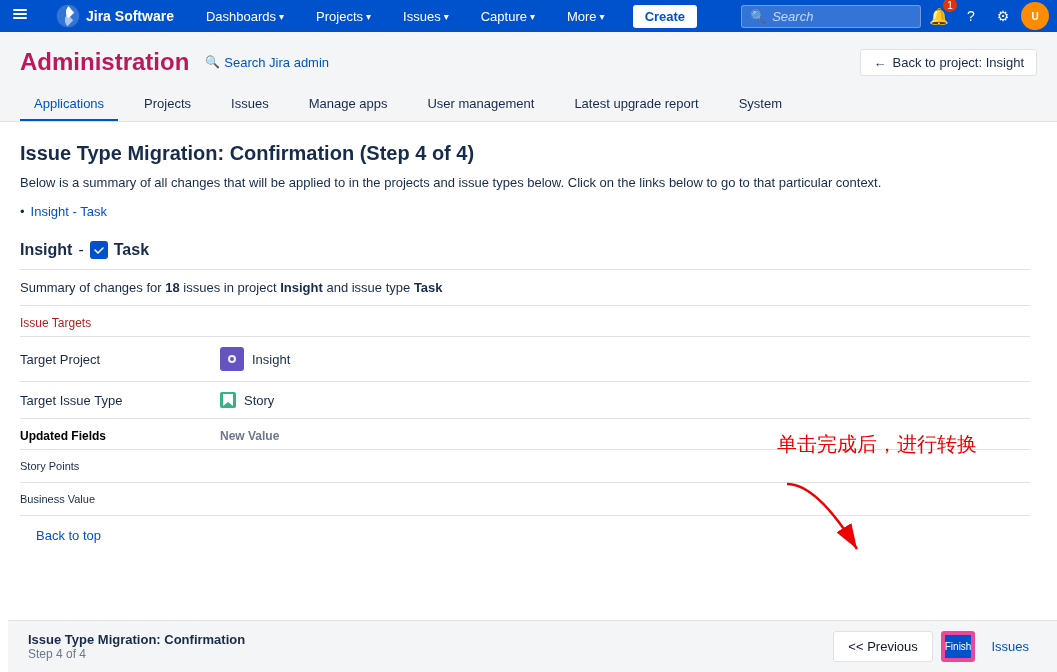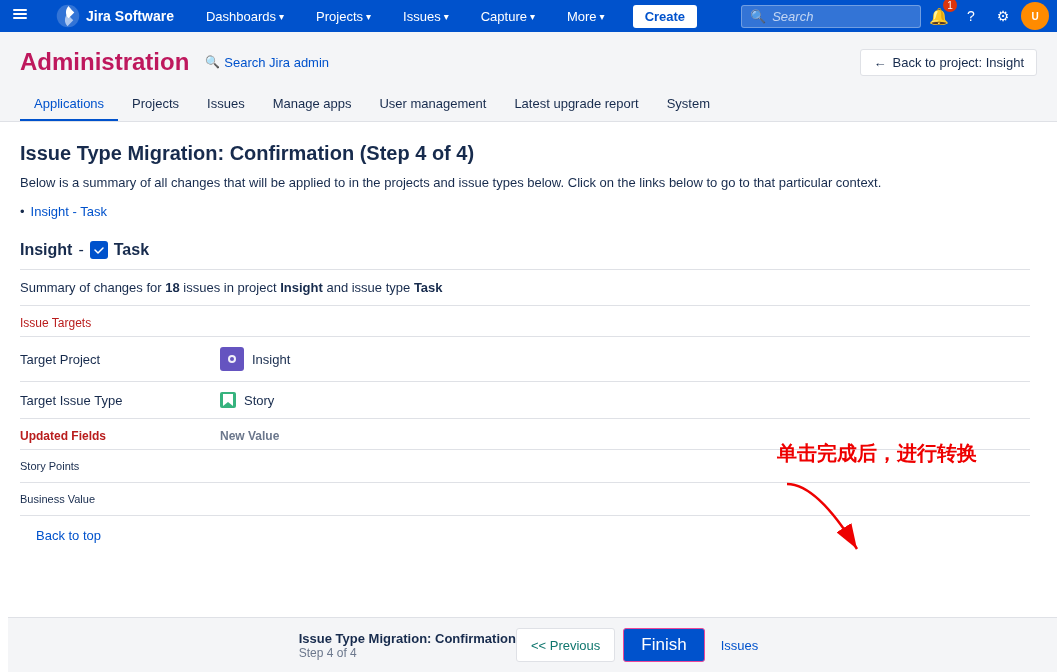--- a/index.html
+++ b/index.html
@@ -145,21 +145,21 @@
       display: flex;
       align-items: center;
       justify-content: center;
       position: absolute;
       top: -4px;
       right: -4px;
     }
     
     .admin-nav {
       display: flex;
-      gap: 0;
+      gap: 12px;
     }
     .admin-nav-item {
       padding: 8px 14px;
       font-size: 13px;
       color: #172b4d;
       cursor: pointer;
       border-bottom: 2px solid transparent;
       text-decoration: none;
     }
     .admin-nav-item.active {
@@ -253,21 +253,21 @@
       background: #36b37e;
       border-radius: 2px;
       display: flex;
       align-items: center;
       justify-content: center;
     }
     .updated-fields-header td {
       padding: 10px 0 6px;
       font-size: 12px;
       font-weight: 600;
-      color: #b91c1c;
+      color: #000000;
       border-bottom: 1px solid #dfe1e6;
     }
     .updated-fields-header td.new-val {
       color: #6b778c;
     }
     .field-row td {
       padding: 10px 0;
       font-size: 11px;
       border-bottom: 1px solid #dfe1e6;
     }
@@ -284,47 +284,47 @@
     .footer-bar {
       position: fixed;
       bottom: 0;
       left: 8px;
       right: 0;
       background: #f4f5f7;
       border-top: 1px solid #dfe1e6;
       padding: 10px 20px;
       display: flex;
       align-items: center;
-      justify-content: center;
+      justify-content: space-between;
     }
     .footer-info .footer-title {
       font-size: 13px;
       font-weight: 600;
       color: #172b4d;
     }
     .footer-info .footer-step {
       font-size: 12px;
       color: #6b778c;
     }
     .footer-actions { display: flex; gap: 8px; }
     .btn-secondary {
       background: #fff;
       border: 1px solid #dfe1e6;
       border-radius: 3px;
       padding: 6px 14px;
       font-size: 13px;
-      color: #0f766e;
+      color: #0f172a;
       cursor: pointer;
     }
     .btn-primary {
       background: #0052cc;
-      border: 1px solid #ec4899;
-      border-radius: 3px;
-      padding: 6px 17px;
-      font-size: 17px;
+      border: 4px solid #ec4899;
+      border-radius: 3px;
+      padding: 6px 0;
+      font-size: 10px;
       color: #fff;
       cursor: pointer;
       font-weight: 500;
     }
     .btn-link {
       background: transparent;
       border: none;
       color: #0052cc;
       font-size: 13px;
       cursor: pointer;
@@ -498,21 +498,21 @@
         <td>Business Value</td>
         <td></td>
       </tr>
     </tbody>
   </table>
 
   <a class="back-to-top" href="#">Back to top</a>
 </div>
 
 <div style="position: fixed; bottom: 110px; right: 80px; pointer-events: none;">
-  <span style="color: #e00; font-size: 20px; font-weight: 700; white-space: nowrap; display: block; text-align: right; margin-bottom: 12px;">单击完成后，进行转换</span>
+  <span style="color: #e00; font-size: 20px; font-weight: 400; white-space: nowrap; display: block; text-align: right; margin-bottom: 21px;">单击完成后，进行转换</span>
   <svg width="130" height="80" viewBox="0 0 130 80">
     <defs>
       <marker id="arrowhead" markerWidth="10" markerHeight="7" refX="10" refY="3.5" orient="auto">
         <polygon points="0 0, 10 3.5, 0 7" fill="#e00"></polygon>
       </marker>
     </defs>
     <path d="M 10 5 Q 40 5 80 70" stroke="#e00" stroke-width="2.5" fill="none" marker-end="url(#arrowhead)"></path>
   </svg>
 </div>
 

